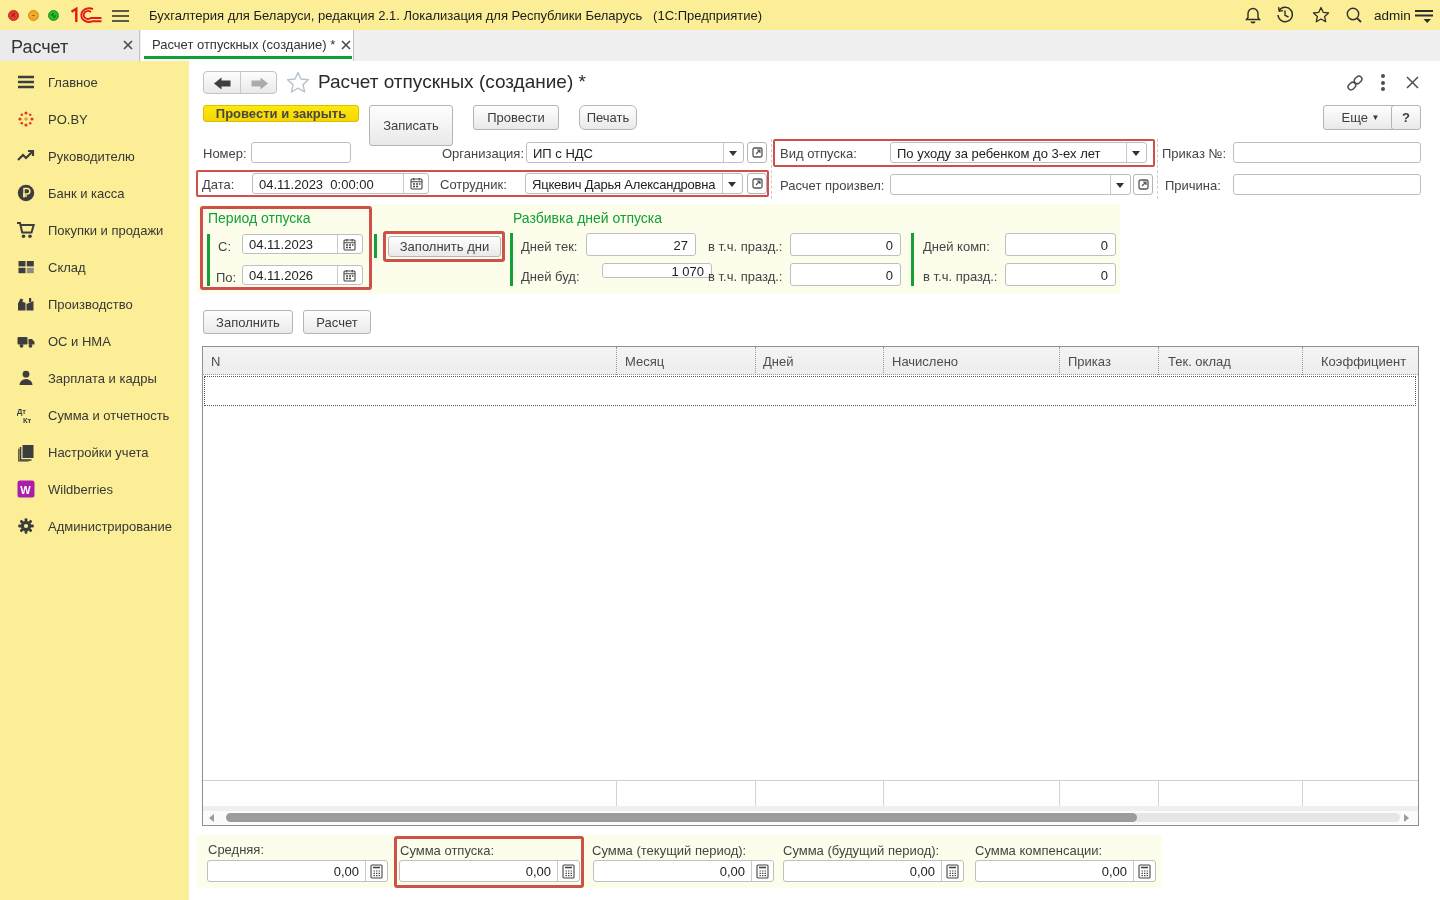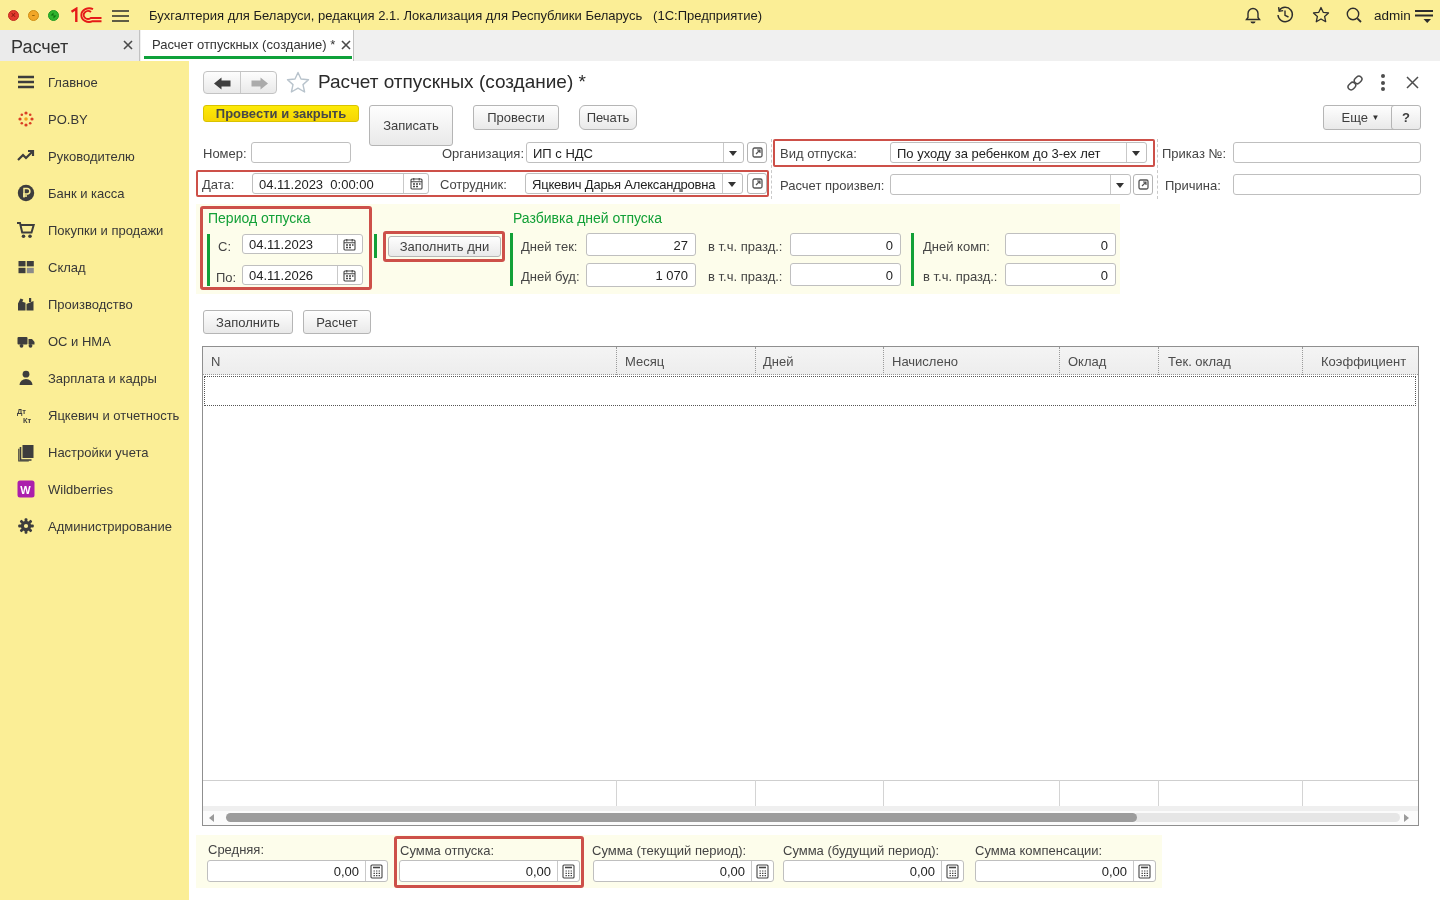--- a/index.html
+++ b/index.html
@@ -171,21 +171,21 @@
           <path d="M3.5 17 a6.5 6 0 0 1 13 0 z"></path>
         </g>
       </svg>
       <div class="tx">Зарплата и кадры</div>
     </div>
   <div class="si" style="top:336px;">
       <svg class="ic" viewBox="0 0 20 20">
         <text x="1" y="8.5" font-size="7.5" font-weight="bold" fill="#3d3d3d" font-family="Liberation Sans">Дт</text>
         <text x="7" y="17.5" font-size="7.5" font-weight="bold" fill="#3d3d3d" font-family="Liberation Sans">Кт</text>
       </svg>
-      <div class="tx">Яцкевич и отчетность</div>
+      <div class="tx">Сумма и отчетность</div>
     </div>
   <div class="si" style="top:373px;">
       <svg class="ic" viewBox="0 0 20 20">
         <g>
           <rect x="6.5" y="3" width="11" height="13" fill="#3d3d3d"></rect>
           <path d="M4.5 5 v13 h11" stroke="#3d3d3d" stroke-width="1.6" fill="none"></path>
           <path d="M2.8 6.8 v12.2 h10" stroke="#3d3d3d" stroke-width="1.2" fill="none"></path>
         </g>
       </svg>
       <div class="tx">Настройки учета</div>
@@ -360,21 +360,21 @@
 <div class="lbl" style="left:708px;top:239px;">в т.ч. празд.:</div>
 <div class="inp" style="left:790px;top:233px;width:111px;height:23px;">
     <span class="txr">0</span>
   </div>
 <div class="grn" style="left:911px;top:233px;height:53px;"></div>
 <div class="lbl" style="left:923px;top:239px;">Дней комп:</div>
 <div class="inp" style="left:1005px;top:233px;width:111px;height:23px;">
     <span class="txr">0</span>
   </div>
 <div class="lbl" style="left:521px;top:269px;">Дней буд:</div>
-<div class="inp" style="left:586px;top:263px;width:110px;height:24px;">
+<div class="inp" style="left:602px;top:263px;width:110px;height:15px;">
     <span class="txr">1 070</span>
   </div>
 <div class="lbl" style="left:708px;top:269px;">в т.ч. празд.:</div>
 <div class="inp" style="left:790px;top:263px;width:111px;height:23px;">
     <span class="txr">0</span>
   </div>
 <div class="lbl" style="left:923px;top:269px;">в т.ч. празд.:</div>
 <div class="inp" style="left:1005px;top:263px;width:111px;height:23px;">
     <span class="txr">0</span>
   </div>
@@ -392,21 +392,21 @@
   <div class="hc" style="left:0;width:414px;"></div>
   <div class="hc" style="left:414px;width:139px;"></div>
   <div class="hc" style="left:553px;width:128px;"></div>
   <div class="hc" style="left:681px;width:176px;"></div>
   <div class="hc" style="left:857px;width:99px;"></div>
   <div class="hc" style="left:956px;width:144px;"></div>
   <div class="hl" style="left:8px;">N</div>
   <div class="hl" style="left:422px;">Месяц</div>
   <div class="hl" style="left:560px;">Дней</div>
   <div class="hl" style="left:689px;">Начислено</div>
-  <div class="hl" style="left:865px;">Оклад</div>
+  <div class="hl" style="left:865px;">Приказ</div>
   <div class="hl" style="left:965px;">Тек. оклад</div>
   <div class="hl" style="left:1118px;">Коэффициент</div>
 
   <div class="abs" style="left:1px;top:29px;width:1212px;height:30px;border:1px dotted #555;"></div>
 
   <div class="abs" style="left:0;top:433px;width:1215px;height:26px;border-top:1px solid #cfcfcf;"></div>
   <div class="fc" style="left:0;width:414px;"></div>
   <div class="fc" style="left:414px;width:139px;"></div>
   <div class="fc" style="left:553px;width:128px;"></div>
   <div class="fc" style="left:681px;width:176px;"></div>

